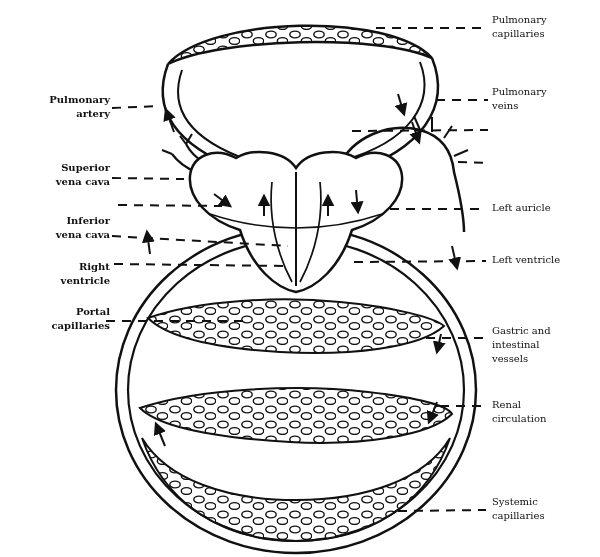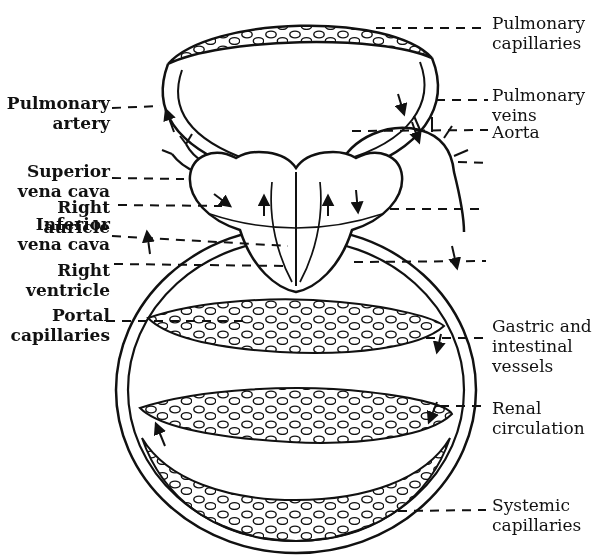--- a/index.html
+++ b/index.html
@@ -1,21 +1,21 @@
 <!DOCTYPE html>
 <html><head>
 <meta charset="utf-8">
 <style>
   html,body{margin:0;padding:0;background:#fff;}
   .stage{
     position:relative;width:600px;height:557px;background:#ffffff;
     font-family:"DejaVu Serif","Liberation Serif",serif;color:#111;overflow:hidden;
   }
   .stage svg{position:absolute;left:0;top:0;}
-  .lbl{position:absolute;font-size:17px;line-height:20px;white-space:pre-line;}
+  .lbl{position:absolute;font-size:10px;line-height:14px;white-space:pre-line;}
   .lbl-l{left:0;width:110px;text-align:right;font-weight:bold;}
   .lbl-r{left:492px;width:106px;text-align:left;}
 </style>
 </head>
 <body>
 
 <div class="stage">
 
   <svg width="600" height="557" viewBox="0 0 600 557">
     <defs>
@@ -106,34 +106,34 @@
       <path d="M426,338 L488,338"></path>
       <path d="M440,406 L486,406"></path>
       <path d="M398,511 L486,510"></path>
     </g>
   </svg>
 
   <div class="lbl lbl-l" style="top:93px">Pulmonary
 artery</div>
   <div class="lbl lbl-l" style="top:161px">Superior
 vena cava</div>
-  <div class="lbl lbl-l" style="top:197px">Right auricle</div>
   <div class="lbl lbl-l" style="top:214px">Inferior
 vena cava</div>
   <div class="lbl lbl-l" style="top:260px">Right
 ventricle</div>
   <div class="lbl lbl-l" style="top:305px">Portal
 capillaries</div>
 
   <div class="lbl lbl-r" style="top:13px">Pulmonary
 capillaries</div>
   <div class="lbl lbl-r" style="top:85px">Pulmonary
 veins</div>
-  <div class="lbl lbl-r" style="top:122px">Aorta</div>
-  <div class="lbl lbl-r" style="top:316px">Gastric and
+  <div class="lbl lbl-r" style="top:201px">Left auricle</div>
+  <div class="lbl lbl-r" style="top:253px">Left ventricle</div>
+  <div class="lbl lbl-r" style="top:324px">Gastric and
 intestinal
 vessels</div>
   <div class="lbl lbl-r" style="top:398px">Renal
 circulation</div>
   <div class="lbl lbl-r" style="top:495px">Systemic
 capillaries</div>
 
 </div>
 
 </body></html>

